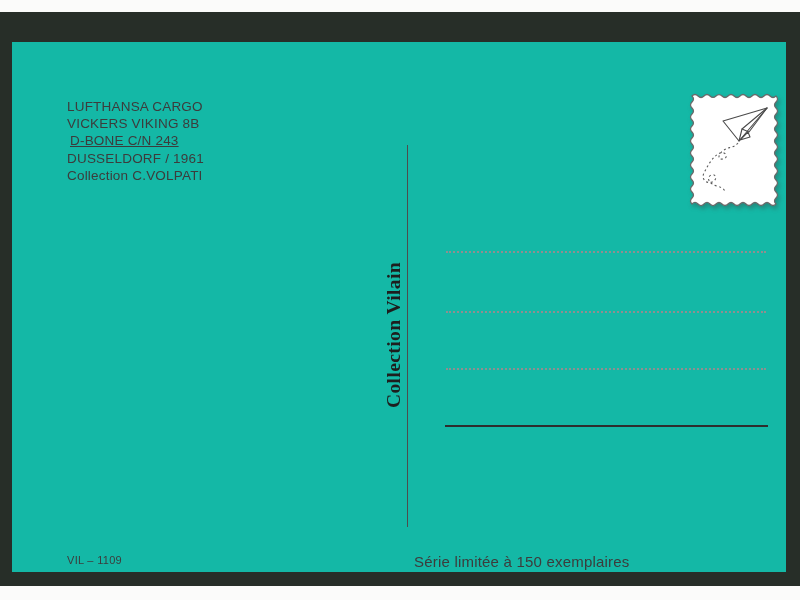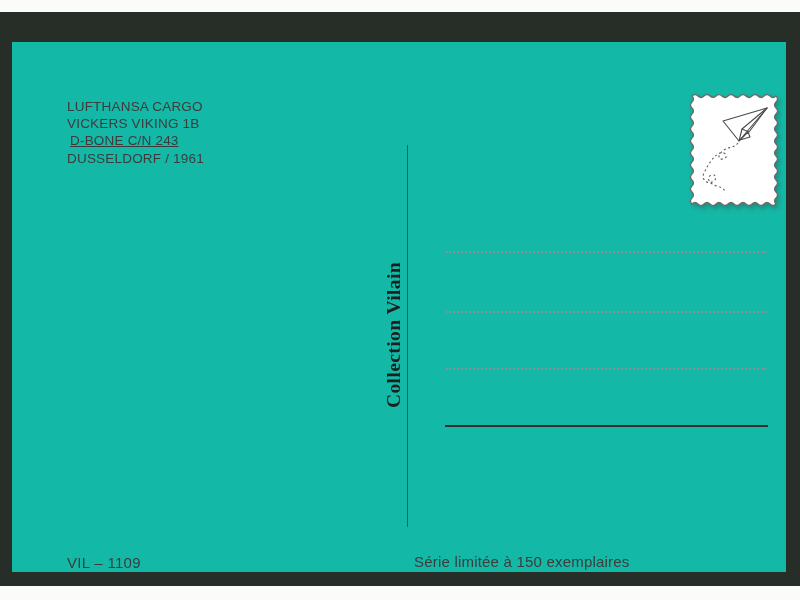--- a/index.html
+++ b/index.html
@@ -68,39 +68,40 @@
   .address-line.l3 { top: 326px; }
   .signature-line {
     position: absolute; left: 433px; top: 383px;
     width: 323px; height: 2px;
     background: #2e2e2e;
   }
 
   
   .reference-number {
     position: absolute; left: 55px; top: 512px;
-    font-size: 15px; color: #3c3c3c; letter-spacing: 0.3px;
+    font-size: 11px; color: #3c3c3c; letter-spacing: 0.3px;
   }
   .edition-note {
     position: absolute; left: 402px; top: 511px;
     font-size: 15px; color: #3c3c3c; letter-spacing: 0.2px;
   }
 </style>
 </head>
 <body>
 
 <div class="stage">
   <div class="frame"></div>
   <div class="card">
 
     <div class="info-block">
       <div class="info-line">LUFTHANSA CARGO</div>
-      <div class="info-line">VICKERS VIKING 1B</div>
+      <div class="info-line">VICKERS VIKING 8B</div>
       <div class="info-line indent">D-BONE C/N 243</div>
       <div class="info-line">DUSSELDORF / 1961</div>
+      <div class="info-line">Collection C.VOLPATI</div>
     </div>
 
     <div class="stamp-wrap">
       <svg width="98" height="122" viewBox="0 0 98 122">
         <path fill="#ffffff" stroke="#6a6a6a" stroke-width="1.2" d="M8,8
              q3,-3 6,0 q3,3 6,0 q3,-3 6,0 q3,3 6,0 q3,-3 6,0 q3,3 6,0 q3,-3 6,0 q3,3 6,0 q3,-3 6,0 q3,3 6,0 q3,-3 6,0 q3,3 6,0 q3,-3 6,0 q3,3 6,0
              q3,3 0,6 q-3,3 0,6 q3,3 0,6 q-3,3 0,6 q3,3 0,6 q-3,3 0,6 q3,3 0,6 q-3,3 0,6 q3,3 0,6 q-3,3 0,6 q3,3 0,6 q-3,3 0,6 q3,3 0,6 q-3,3 0,6 q3,3 0,6 q-3,3 0,6 q3,3 0,6 q-3,3 0,6
              q-3,3 -6,0 q-3,-3 -6,0 q-3,3 -6,0 q-3,-3 -6,0 q-3,3 -6,0 q-3,-3 -6,0 q-3,3 -6,0 q-3,-3 -6,0 q-3,3 -6,0 q-3,-3 -6,0 q-3,3 -6,0 q-3,-3 -6,0 q-3,3 -6,0 q-3,-3 -6,0
              q-3,-3 0,-6 q3,-3 0,-6 q-3,-3 0,-6 q3,-3 0,-6 q-3,-3 0,-6 q3,-3 0,-6 q-3,-3 0,-6 q3,-3 0,-6 q-3,-3 0,-6 q3,-3 0,-6 q-3,-3 0,-6 q3,-3 0,-6 q-3,-3 0,-6 q3,-3 0,-6 q-3,-3 0,-6 q3,-3 0,-6 q-3,-3 0,-6 q3,-3 0,-6
              Z"></path>

